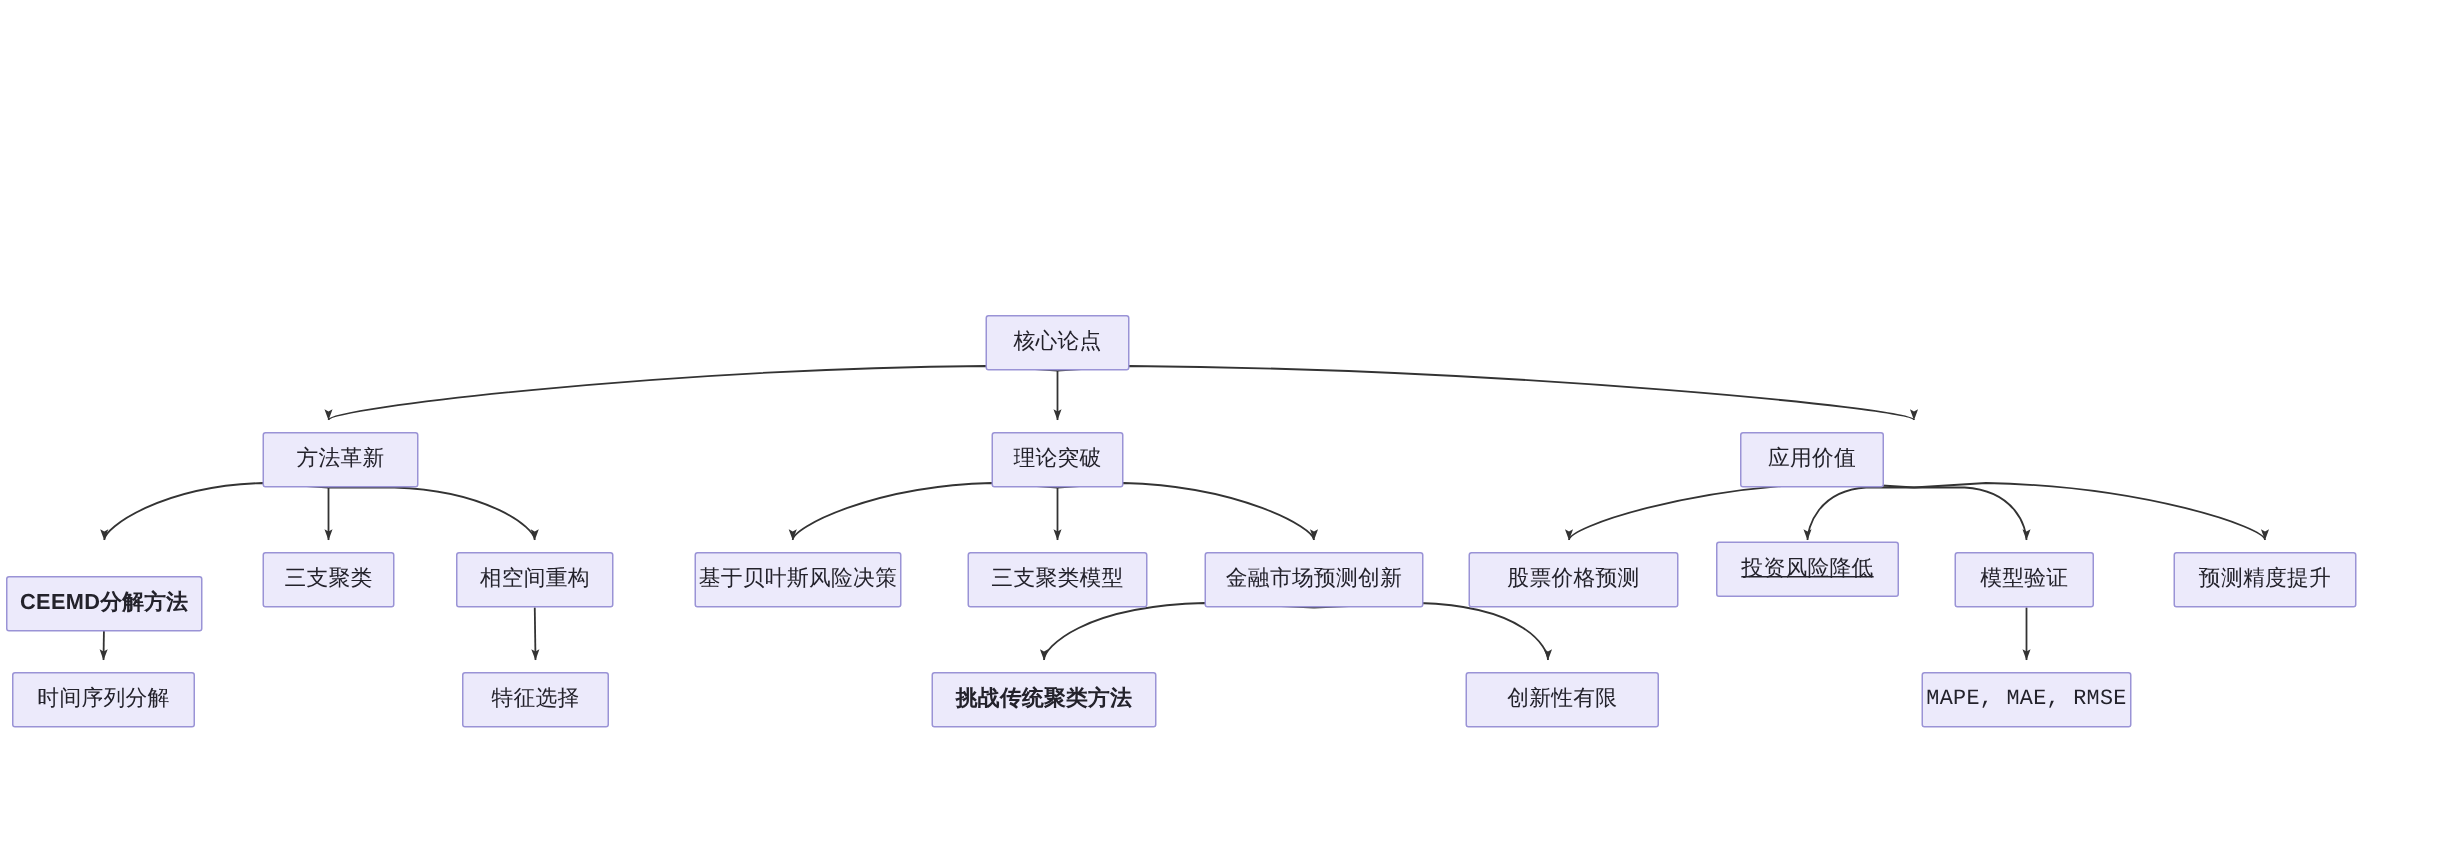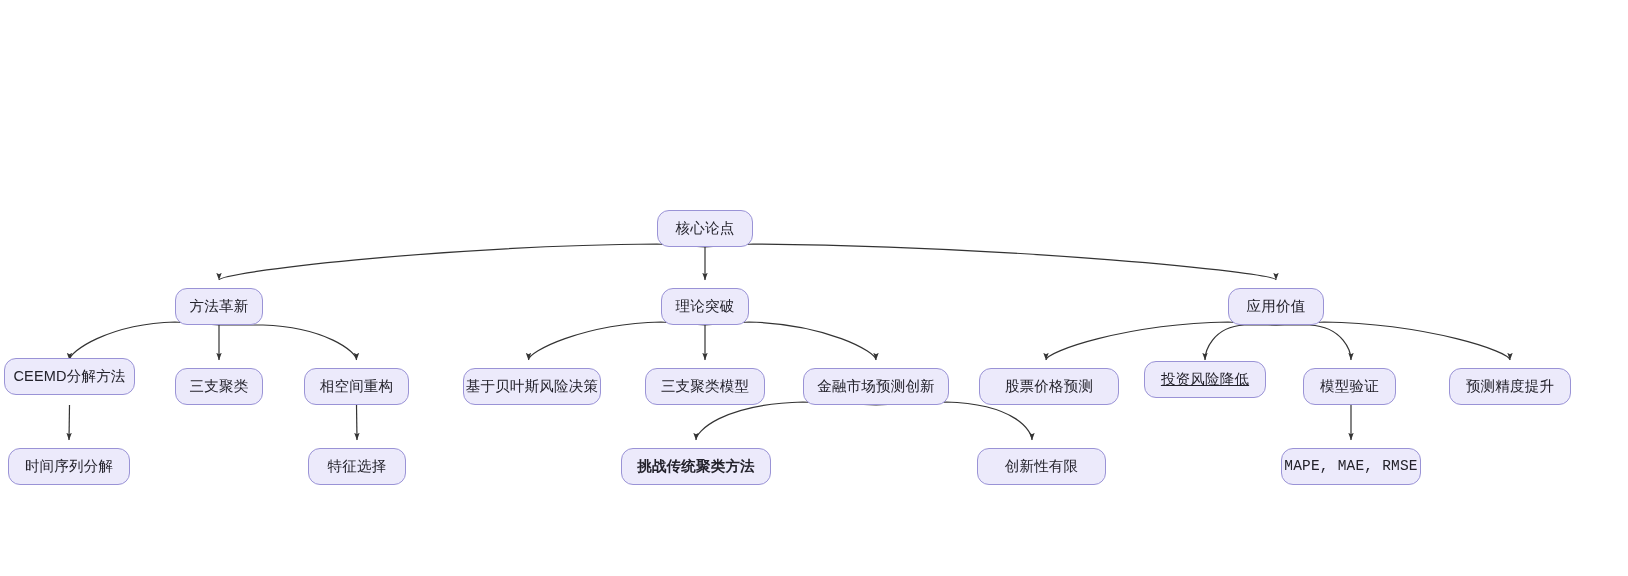--- a/index.html
+++ b/index.html
@@ -26,21 +26,21 @@
   .edge-path {
     fill: none;
     stroke: #333333;
     stroke-width: 1.2px;
   }
   .node {
     position: absolute;
     box-sizing: border-box;
     background: #ECEAFB;
     border: 1px solid #9a93d6;
-    border-radius: 12px;
+    border-radius: 2px;
     display: flex;
     align-items: center;
     justify-content: center;
     color: #23222b;
     font-size: 14.5px;
     line-height: 1;
     letter-spacing: 0.2px;
     white-space: nowrap;
   }
   .node .node-label {
@@ -76,30 +76,30 @@
         <path d="M356.5,405 L357,440" class="edge-path" marker-end="url(#arrowhead)"></path>
         <path d="M876,405 L803,402 C722,404 696,431.66 696,440" class="edge-path" marker-end="url(#arrowhead)"></path>
         <path d="M876,405 L946.2,402 C1016.4000000000001,404 1032,431.66 1032,440" class="edge-path" marker-end="url(#arrowhead)"></path>
         <path d="M1351,405 L1351,440" class="edge-path" marker-end="url(#arrowhead)"></path>
       </g>
   </svg>
   <div id="node-layer">
       <div class="node" style="left: 657px; top: 210px; width: 96px; height: 37px;">
         <span class="node-label">核心论点</span>
       </div>
-      <div class="node" style="left: 175px; top: 288px; width: 88px; height: 37px;">
+      <div class="node" style="left: 175px; top: 288px; width: 104px; height: 37px;">
         <span class="node-label">方法革新</span>
       </div>
       <div class="node" style="left: 661px; top: 288px; width: 88px; height: 37px;">
         <span class="node-label">理论突破</span>
       </div>
-      <div class="node" style="left: 1228px; top: 288px; width: 96px; height: 37px; text-align: right;">
+      <div class="node" style="left: 1160px; top: 288px; width: 96px; height: 37px; text-align: right;">
         <span class="node-label">应用价值</span>
       </div>
-      <div class="node" style="left: 4px; top: 358px; width: 131px; height: 37px;">
+      <div class="node" style="left: 4px; top: 384px; width: 131px; height: 37px; font-weight: bold;">
         <span class="node-label">CEEMD分解方法</span>
       </div>
       <div class="node" style="left: 175px; top: 368px; width: 88px; height: 37px;">
         <span class="node-label">三支聚类</span>
       </div>
       <div class="node" style="left: 304px; top: 368px; width: 105px; height: 37px; text-align: right;">
         <span class="node-label">相空间重构</span>
       </div>
       <div class="node" style="left: 451px; top: 368px; width: 138px; height: 37px; margin-left: 12px;">
         <span class="node-label">基于贝叶斯风险决策</span>

